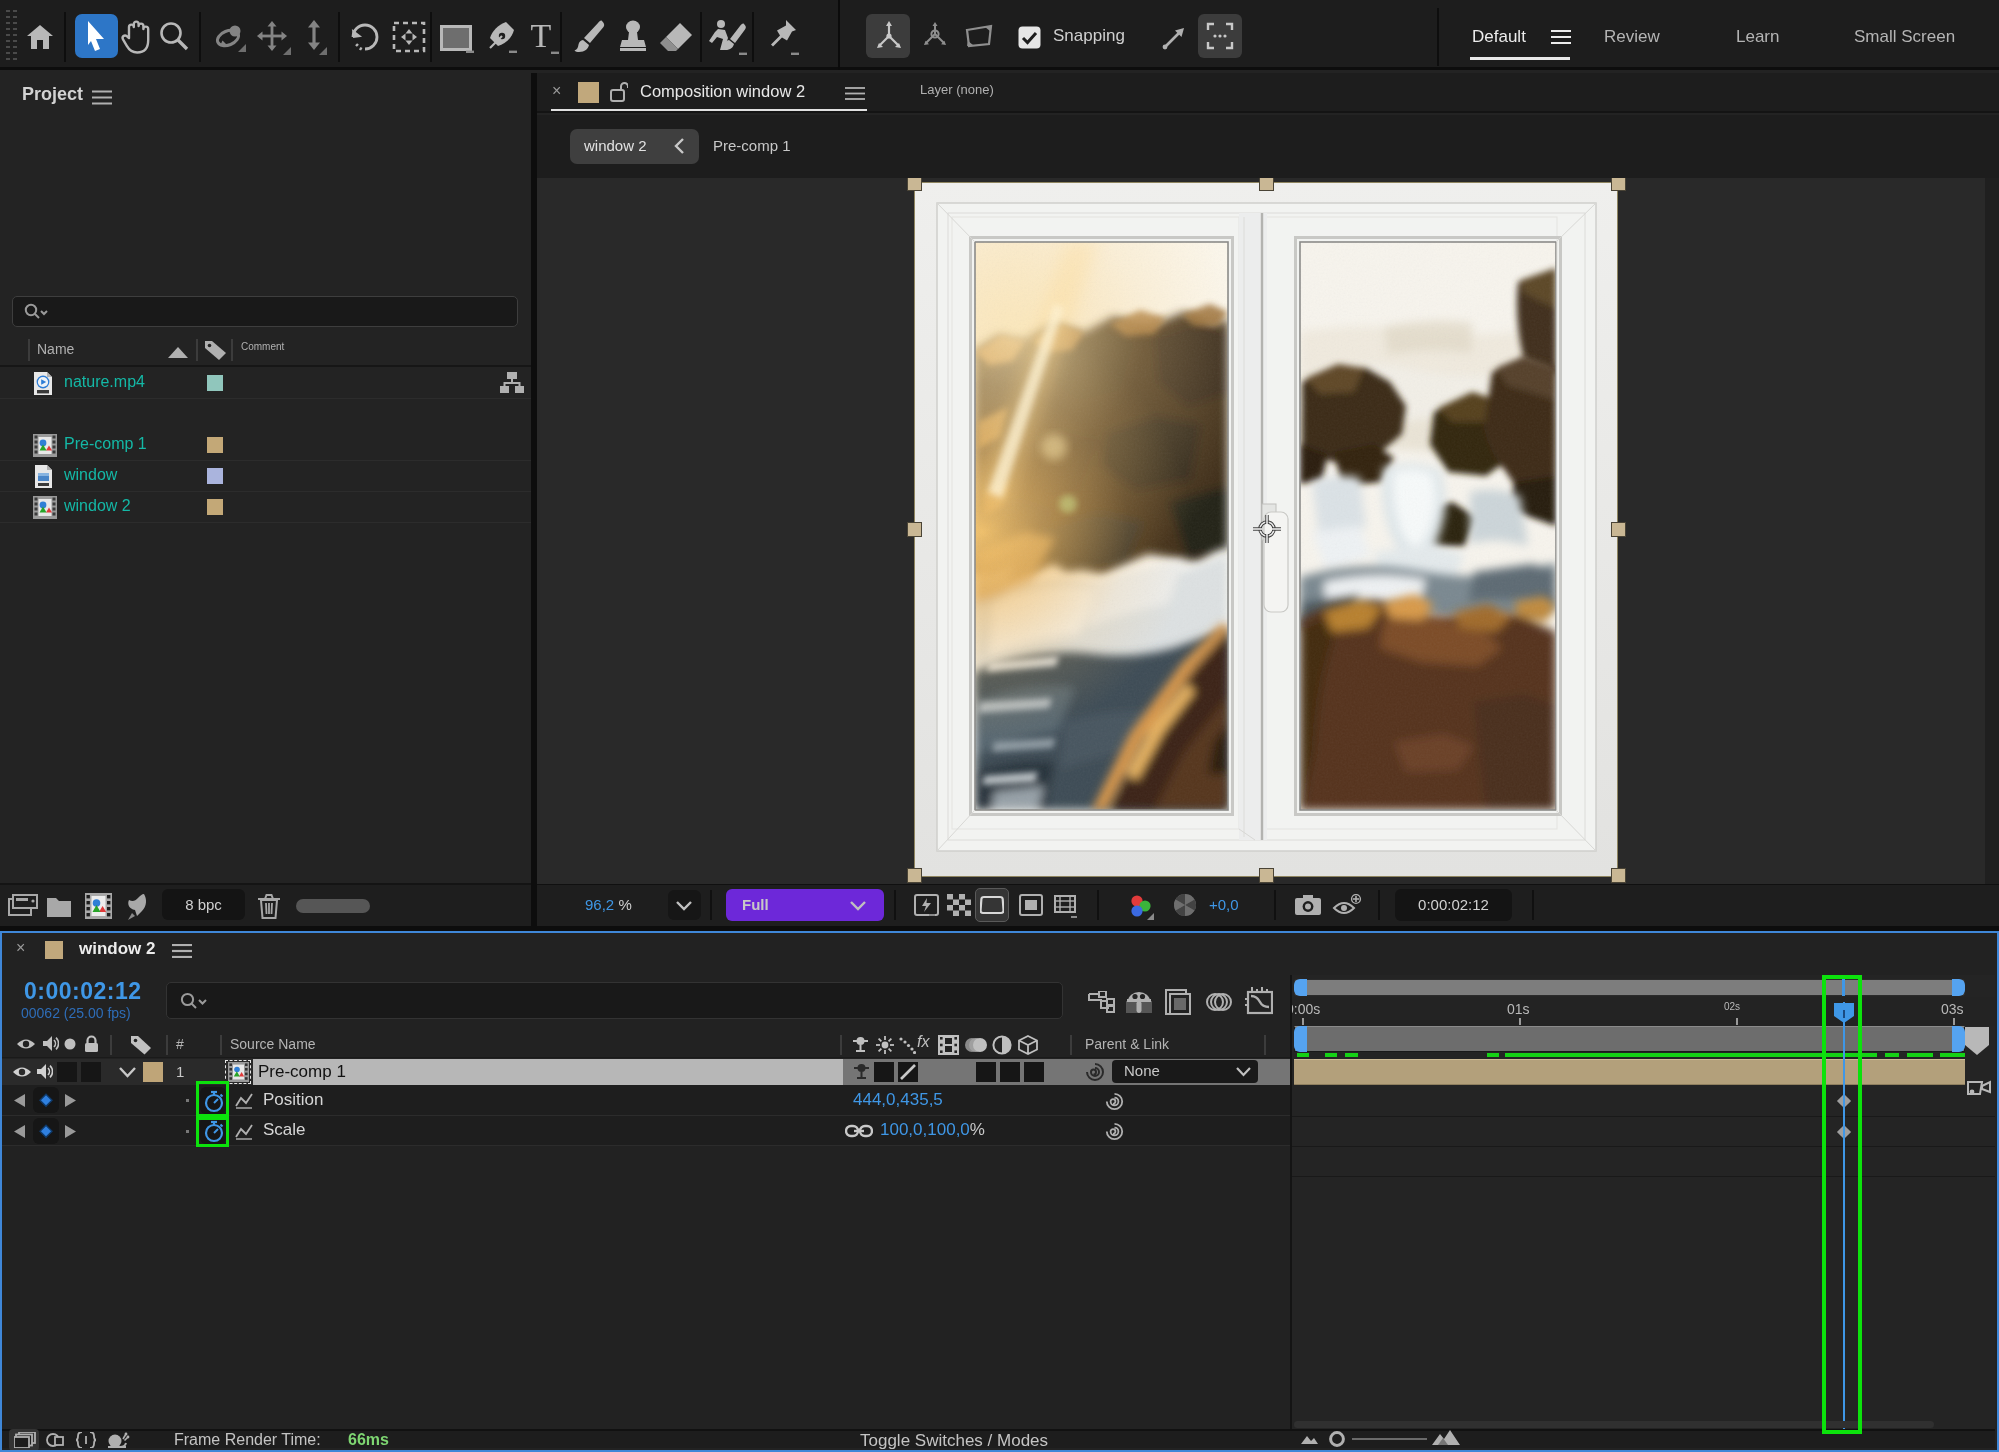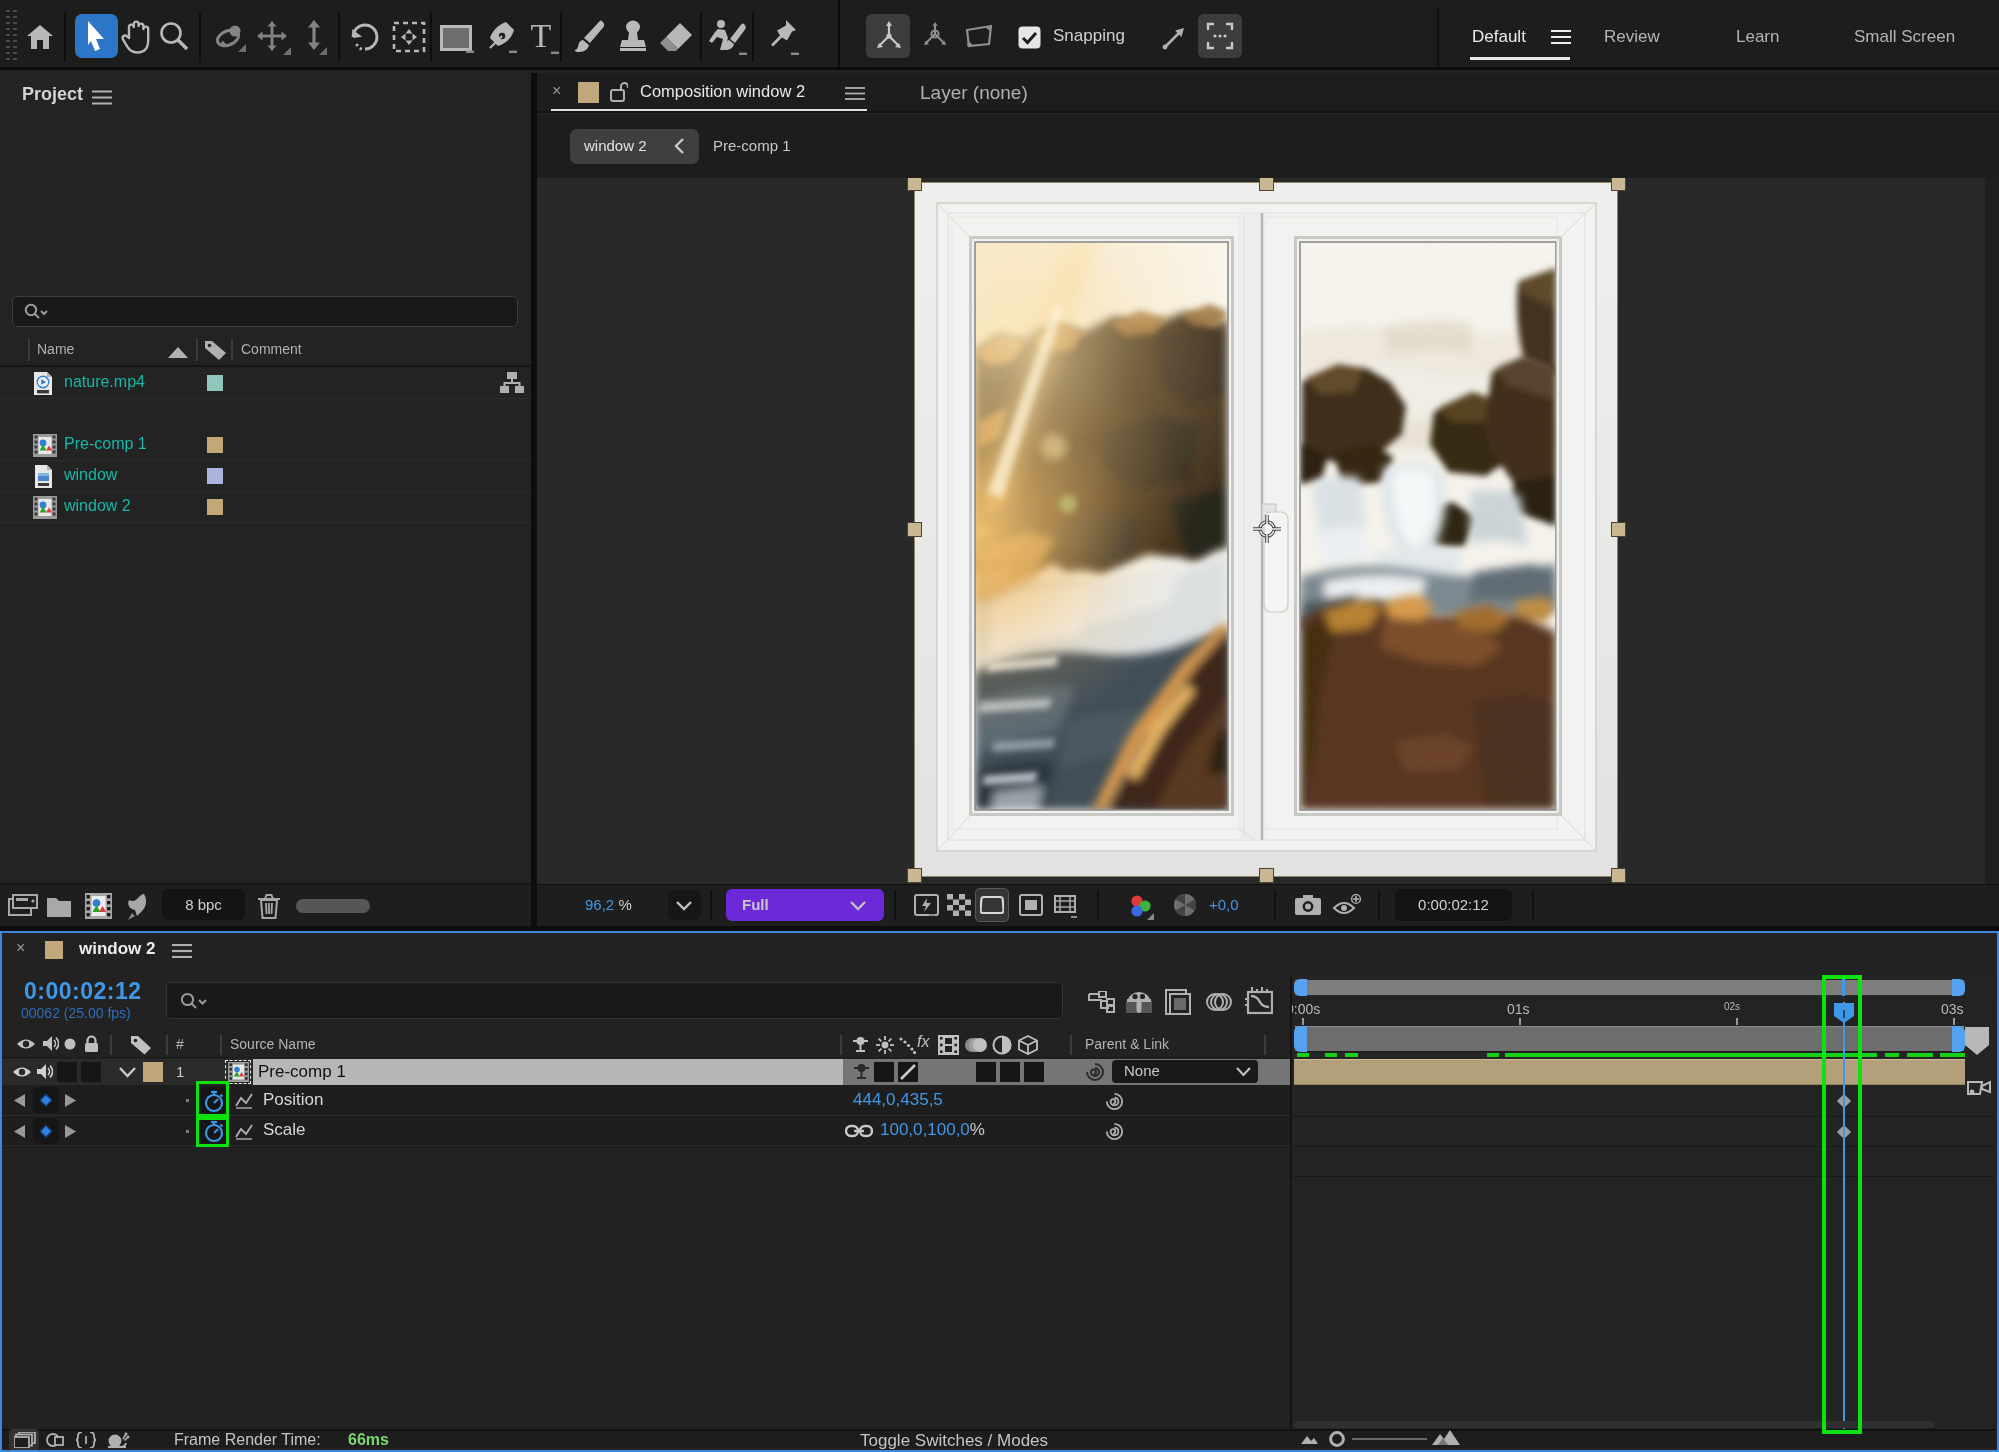--- a/index.html
+++ b/index.html
@@ -256,21 +256,21 @@
     <div class="abs" style="left:37px;top:5px;font-size:14px;color:#b0b0b0;">Name</div>
     <svg class="ic" style="left:168px;top:11px;" width="20" height="11" viewBox="0 0 20 11">
         <path d="M10 0 l10 11 h-20 z" fill="#b0b0b0"></path>
       </svg>
     <div class="abs" style="left:196px;top:3px;width:2px;height:22px;background:#3c3c3c;"></div>
     <svg class="ic" style="left:204px;top:4px;" width="23" height="21" viewBox="0 0 23 21">
       <path d="M1 8 V1 h7 l14 12 l-7 7 z" fill="#b0b0b0"></path>
         <circle cx="5.5" cy="5.5" r="1.8" fill="#232323"></circle>
     </svg>
     <div class="abs" style="left:231px;top:3px;width:2px;height:22px;background:#3c3c3c;"></div>
-    <div class="abs" style="left:241px;top:5px;font-size:14px;color:#b0b0b0;">Comment</div>
+    <div class="abs" style="left:241px;top:5px;font-size:10px;color:#b0b0b0;">Comment</div>
   </div>
 
   <div class="abs" style="left:0;top:295px;width:531px;height:155px;font-size:16px;color:#14b8a6;">
 
     <div class="abs" style="left:0;top:0;width:531px;height:31px;border-bottom:1px solid #2c2c2c;">
       <svg class="ic" style="left:33px;top:3px;" width="20" height="25" viewBox="0 0 20 25">
         <path d="M1 1 h13 l5 5 v18 h-18 z" fill="#e8e8e8"></path>
           <path d="M14 1 l5 5 h-5 z" fill="#b0b0b0"></path>
         <circle cx="10" cy="11" r="6.4" fill="#2d7dd6"></circle>
           <circle cx="10" cy="11" r="5.1" fill="#eef2f6"></circle>
@@ -404,21 +404,21 @@
     </svg>
     <div class="abs" style="left:103px;top:9px;font-size:16.5px;color:#e8e8e8;text-align:center;">Composition window 2</div>
     <svg class="ic" style="left:308px;top:14px;" width="20" height="13" viewBox="0 0 20 13">
       <g stroke="#b0b0b0" stroke-width="1.8">
           <line x1="0" y1="1" x2="20" y2="1"></line>
           <line x1="0" y1="6.5" x2="20" y2="6.5"></line>
           <line x1="0" y1="12" x2="20" y2="12"></line>
         </g>
     </svg>
     <div class="abs" style="left:14px;top:36px;width:316px;height:2px;background:#e0e0e0;"></div>
-    <div class="abs" style="left:383px;top:9px;font-size:19px;color:#b0b0b0;">Layer (none)</div>
+    <div class="abs" style="left:383px;top:9px;font-size:13px;color:#b0b0b0;">Layer (none)</div>
   </div>
 
   <div class="abs" style="left:0;top:42px;width:1462px;height:63px;background:#1d1d1d;">
     <div class="abs" style="left:33px;top:14px;width:129px;height:35px;background:#3f3f3f;border-radius:7px;">
       <div class="abs" style="left:14px;top:8px;font-size:15px;color:#e2e2e2;">window 2</div>
       <svg class="ic" style="left:104px;top:9px;" width="10" height="16" viewBox="0 0 10 16">
           <path d="M9 1 L2 8 L9 15" fill="none" stroke="#c8c8c8" stroke-width="2.4"></path>
         </svg>
     </div>
     <div class="abs" style="left:176px;top:22px;font-size:15px;color:#c8c8c8;">Pre-comp 1</div>

